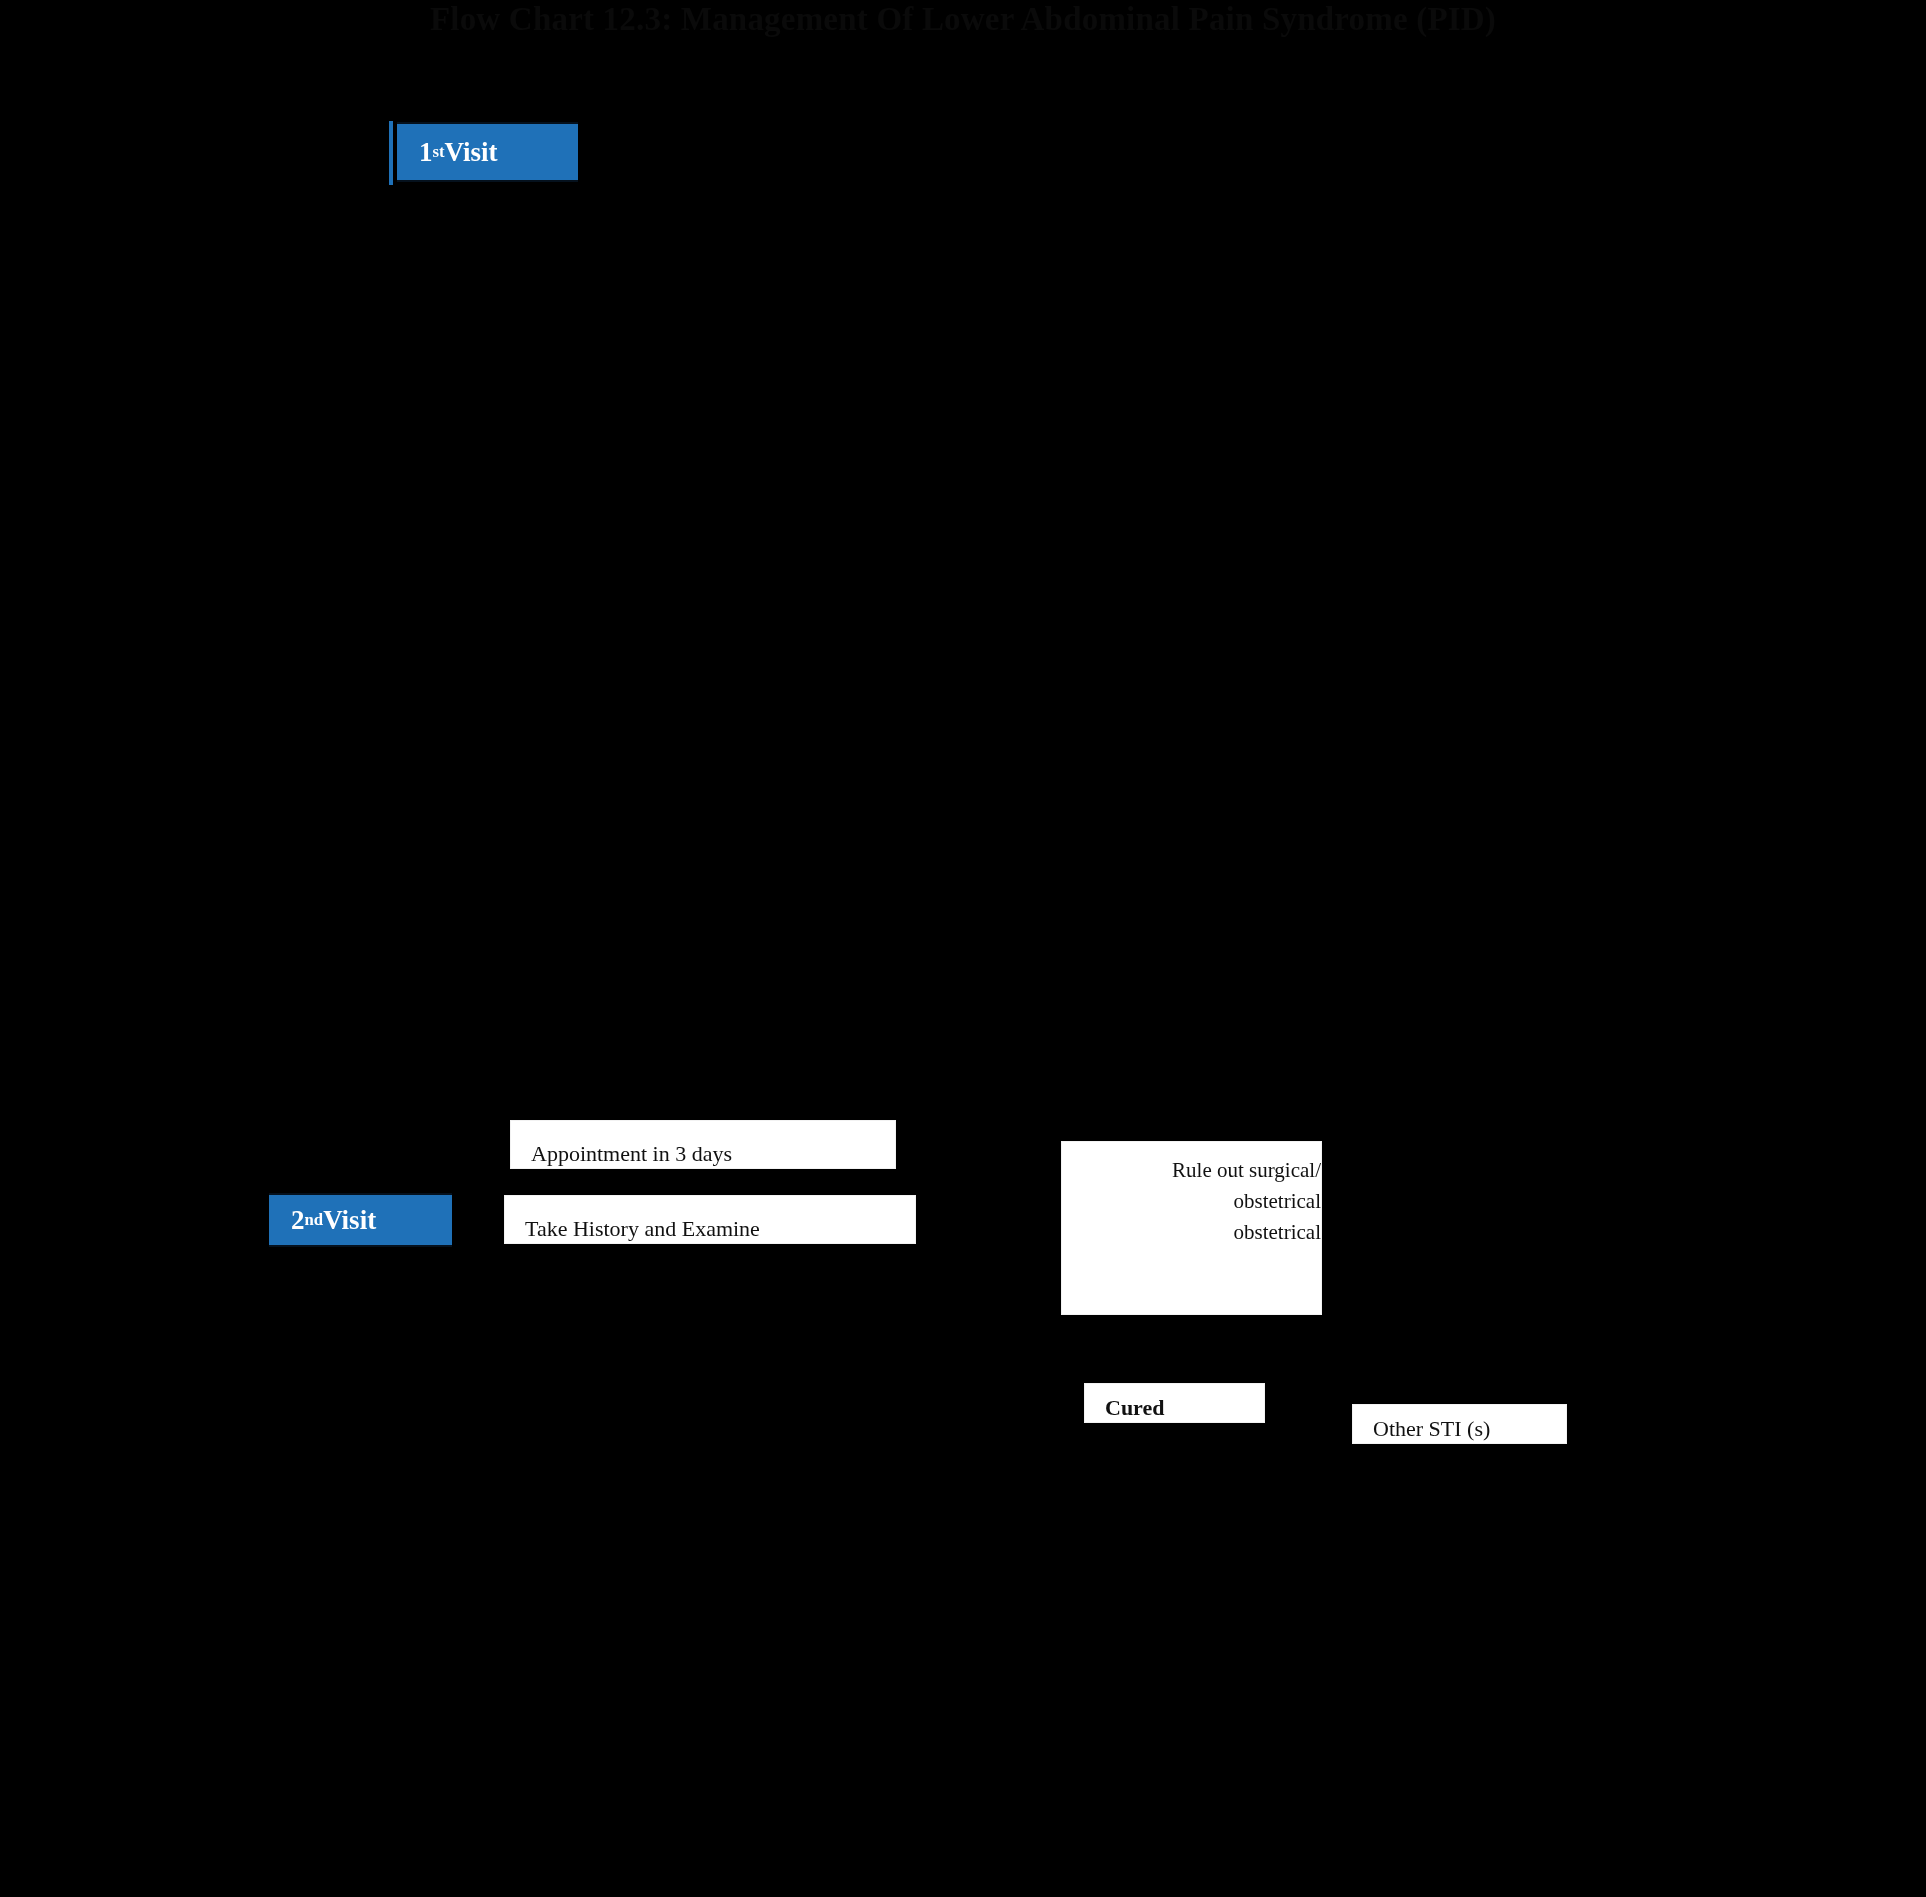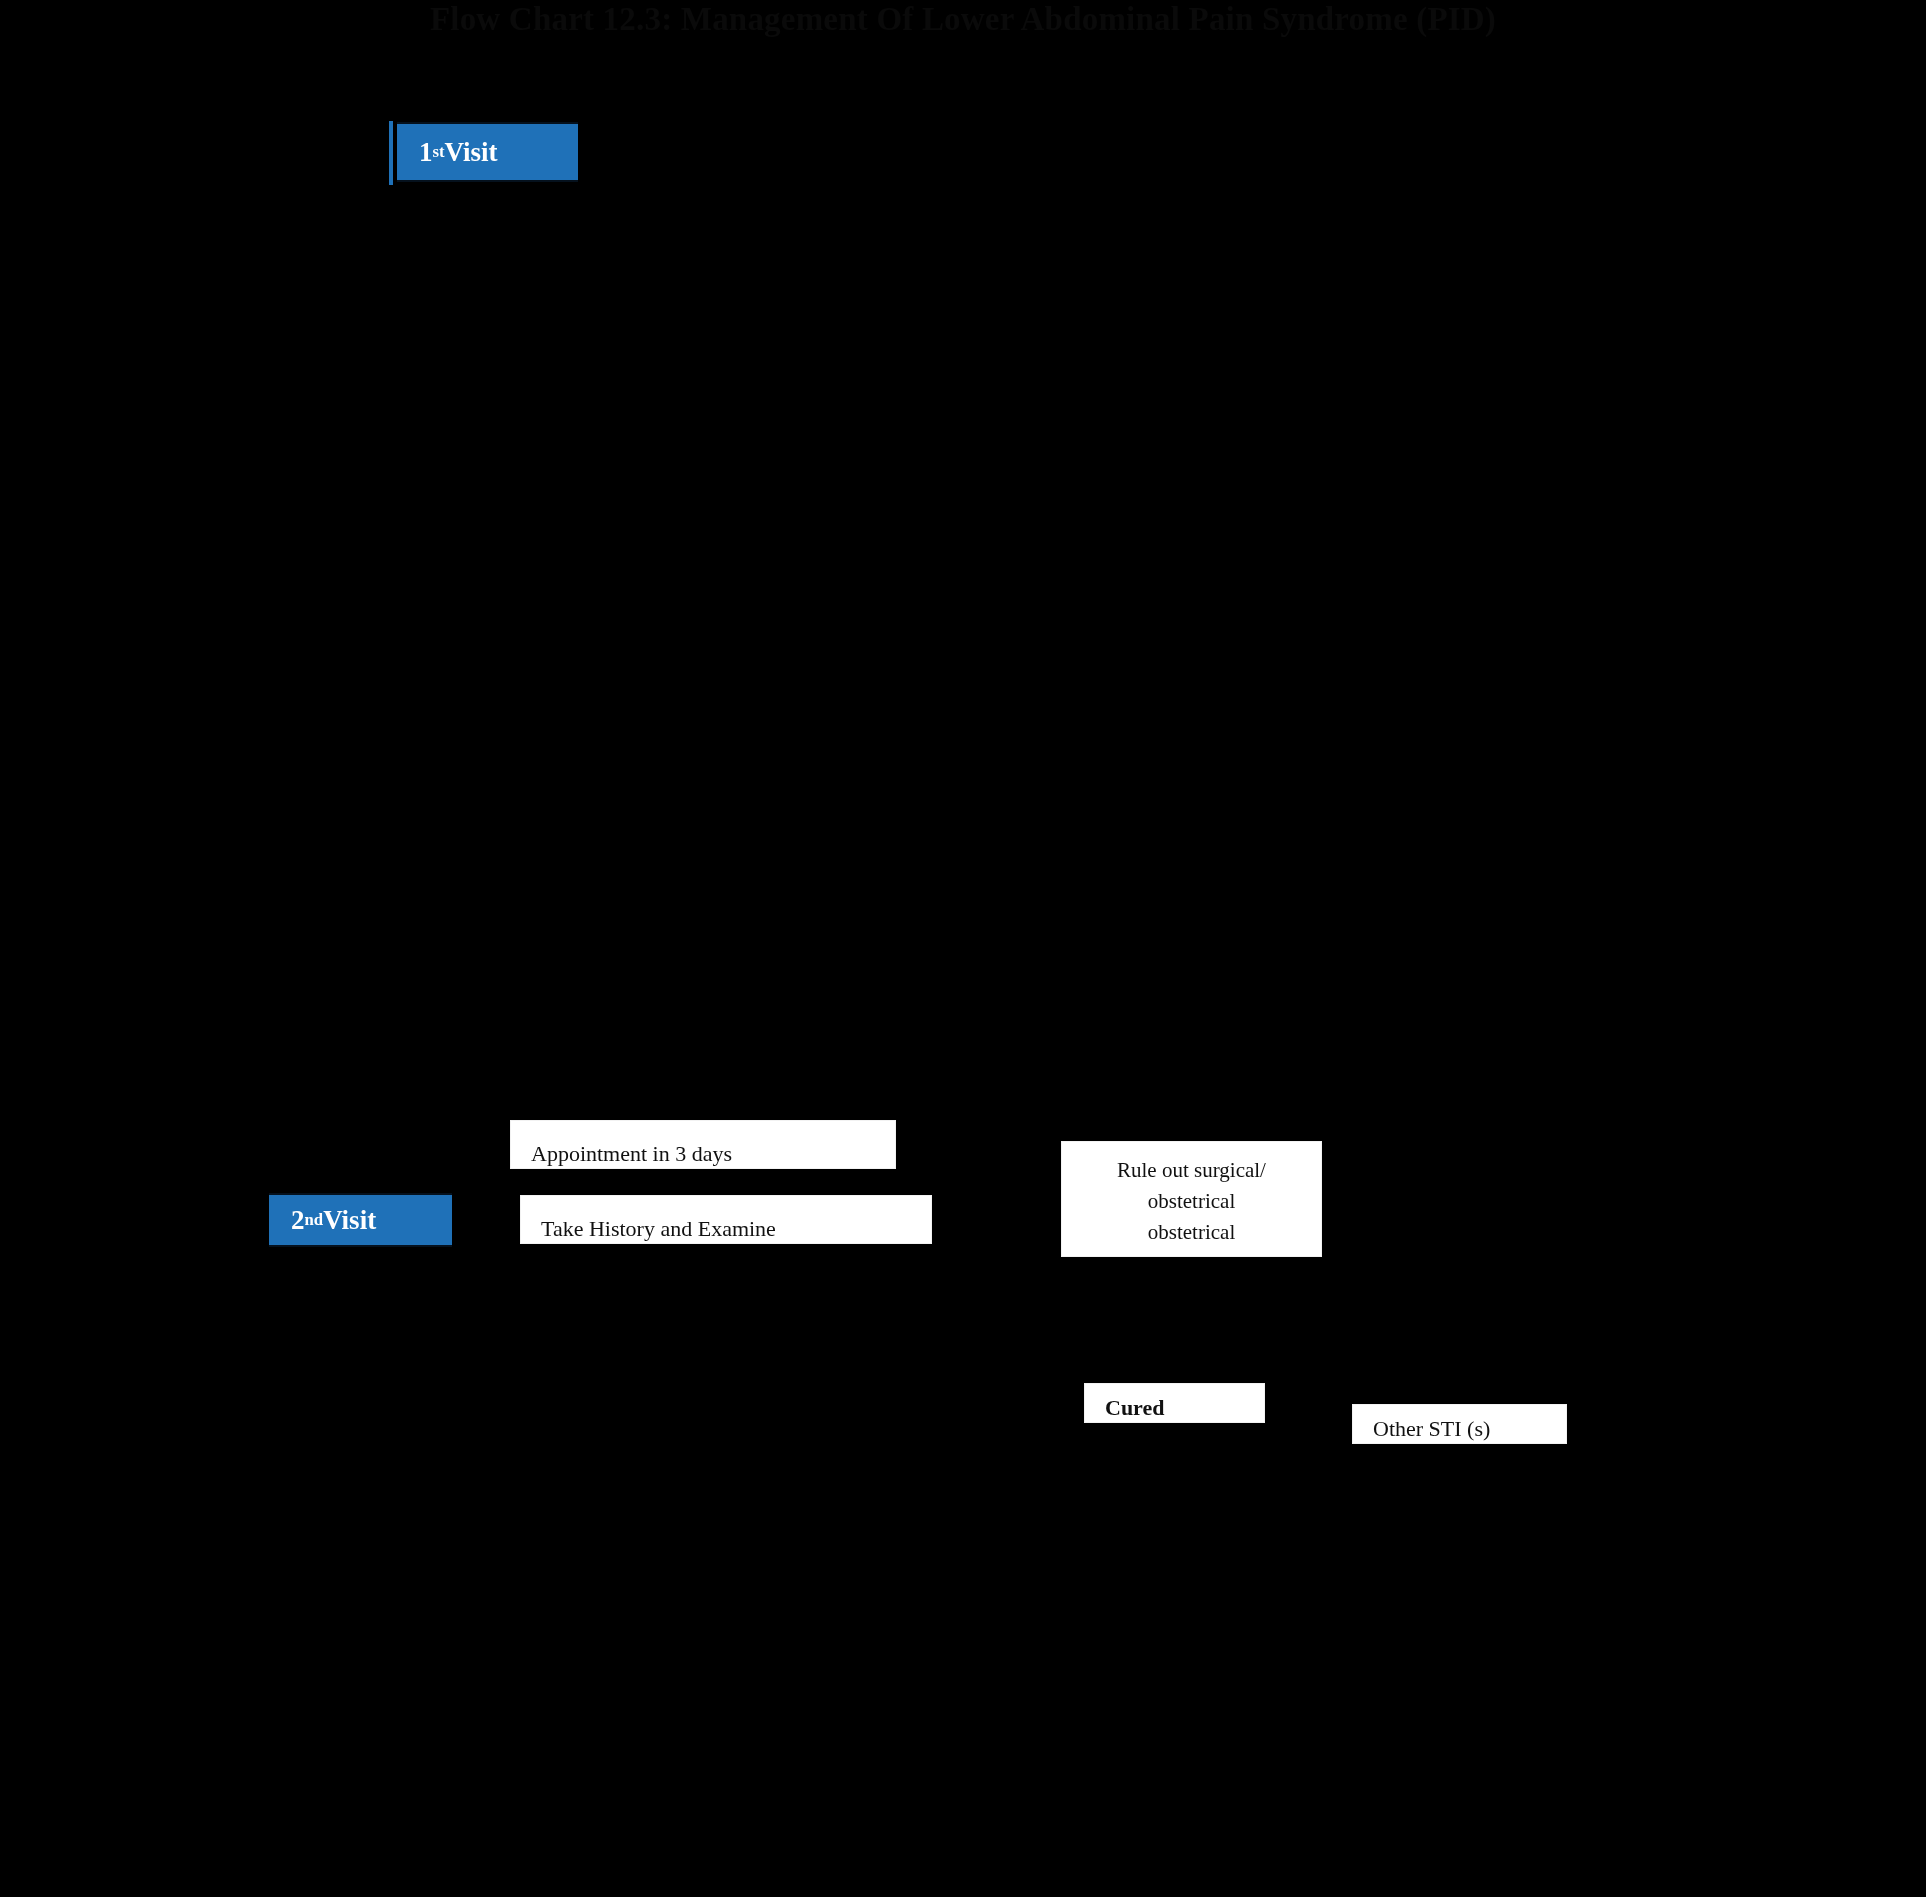--- a/index.html
+++ b/index.html
@@ -133,25 +133,25 @@
     <span class="node-text">Appointment in 3 days</span>
   </div>
 
   <div class="visit-box" style="left:267px; top:1193px; width:185px; height:54px;">
     <span class="dark-edge"></span>
     <span>2</span>
       <sup>nd</sup>
       <span>Visit</span>
   </div>
 
-  <div class="node align-left" style="left:504px; top:1195px; width:412px; height:49px;margin-left:16px;">
+  <div class="node align-left" style="left:504px; top:1195px; width:412px; height:49px;">
     <span class="node-text">Take History and Examine</span>
   </div>
 
-  <div class="node align-center" style="left:1061px; top:1141px; width:261px; height:116px; font-size:21px; line-height:31px;">
+  <div class="node align-center" style="left:1061px; top:1141px; width:261px; height:174px; font-size:21px; line-height:31px;text-align:right;">
     <span class="node-text">
       <span>Rule out surgical/</span><br>
       <span>obstetrical</span><br>
       <span>obstetrical</span>
     </span>
   </div>
 
   <div class="node align-left" style="left:1084px; top:1383px; width:181px; height:40px;font-weight:bold;">
     <span class="node-text">Cured</span>
   </div>

